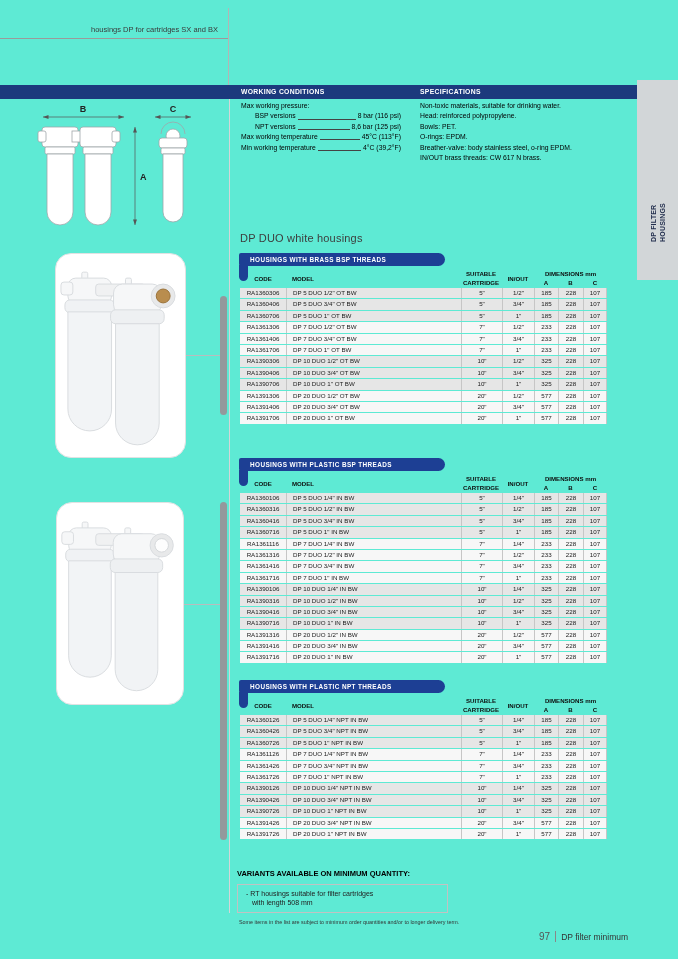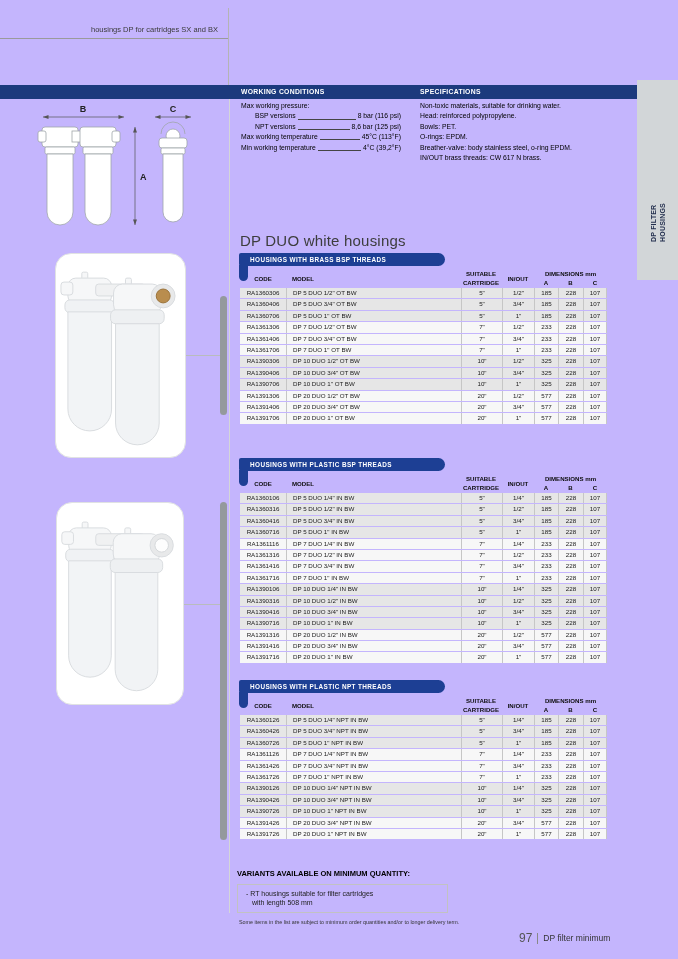--- a/index.html
+++ b/index.html
@@ -1,18 +1,18 @@
 <!DOCTYPE html>
 <html><head>
 <meta charset="utf-8">
 <style>
   * { margin:0; padding:0; box-sizing:border-box; }
   html,body { background:#fff; }
   body { font-family:"Liberation Sans", sans-serif; }
-  .page { position:relative; width:678px; height:959px; background:#c4b5fd; overflow:hidden; }
+  .page { position:relative; width:678px; height:959px; background:#5eead4; overflow:hidden; }
   .abs { position:absolute; }
 
   
   .breadcrumb { left:0; top:25px; width:218px; text-align:right; font-size:7.5px; color:#3a3a3a; }
   .hrule { left:0; top:38px; width:228px; height:1px; background:#9a9a9a; }
   .vrule-top { left:228px; top:8px; width:1px; height:77px; background:#b4b4b4; }
   .vrule-main { left:229px; top:99px; width:1px; height:814px; background:#d4d6d7; }
 
   
   .band { left:0; top:85px; width:637px; height:14px; background:#1c3a7d; }
@@ -35,21 +35,21 @@
   .photo { border:1px solid #e0e2e3; border-radius:16px; background:#fff; overflow:hidden; }
   .photo1 { left:55px; top:253px; width:131px; height:205px; }
   .photo2 { left:56px; top:502px; width:128px; height:203px; }
   .conn-line { height:1px; background:#b9bcbd; }
   .cl1 { left:186px; top:355px; width:34px; }
   .cl2 { left:184px; top:604px; width:36px; }
   .conn-bar { width:7px; background:#94999c; border-radius:4px; }
   .cb1 { left:220px; top:296px; height:119px; }
   .cb2 { left:220px; top:502px; height:338px; }
 
-  .section-title { left:240px; top:232px; font-size:15px; color:#3d3d3d; letter-spacing:.2px; }
+  .section-title { left:240px; top:232px; font-size:11px; color:#3d3d3d; letter-spacing:.2px; }
 
   
   .table { position:absolute; left:237px; width:372px; }
   .t1 { top:253px; } .t2 { top:458px; } .t3 { top:680px; }
   .pill { position:absolute; left:2px; top:0; width:206px; height:13px; background:#1d3f94;
           border-radius:2px 6.5px 6.5px 2px; color:#fff; font-size:6.4px; font-weight:bold;
           line-height:13px; padding-left:11px; letter-spacing:.4px; white-space:nowrap; }
   .pill-tail { position:absolute; left:2px; top:12px; width:9px; height:16px; background:#1d3f94; border-radius:0 0 5px 5px; }
   .thead { position:absolute; left:3px; top:15px; width:367px; height:20px; font-weight:bold; font-size:6.1px; color:#0c0c0c; }
   .th { position:absolute; white-space:nowrap; }
@@ -72,21 +72,21 @@
   .tcell.c1 { text-align:left; padding-left:6px; }
   .tcell.c6 { border-right:1px solid #c6c6c6; }
 
   
   .variants-title { left:237px; top:869px; font-size:7.5px; font-weight:bold; color:#000; }
   .variants-box { left:237px; top:884px; width:211px; height:29px; border:1px solid #c2c2c2;
                   font-size:7px; color:#222; padding:3.5px 8px; line-height:9.8px; }
   .variants-line2 { padding-left:6px; }
   .small-note { left:239px; top:919px; font-size:5.4px; color:#333; }
   .footer { left:519px; top:931px; display:flex; align-items:center; gap:5px; }
-  .footer .pg { font-size:12px; color:#555; }
+  .footer .pg { font-size:10px; color:#555;margin-left:20px; }
   .footer .fdiv { width:1px; height:11px; background:#888; }
   .footer .flabel { font-size:8.5px; color:#333; }
 
   
   .side-tab { left:637px; top:80px; width:41px; height:200px; background:#d2d6d8; }
   .tab-label { position:absolute; width:44px; height:18px; left:-1px; top:131px;
                transform:rotate(-90deg); line-height:9px; font-size:7px; font-weight:bold;
                color:#232f4e; white-space:nowrap; letter-spacing:.2px; }
   .tab-label span { display:block; }
 </style>

